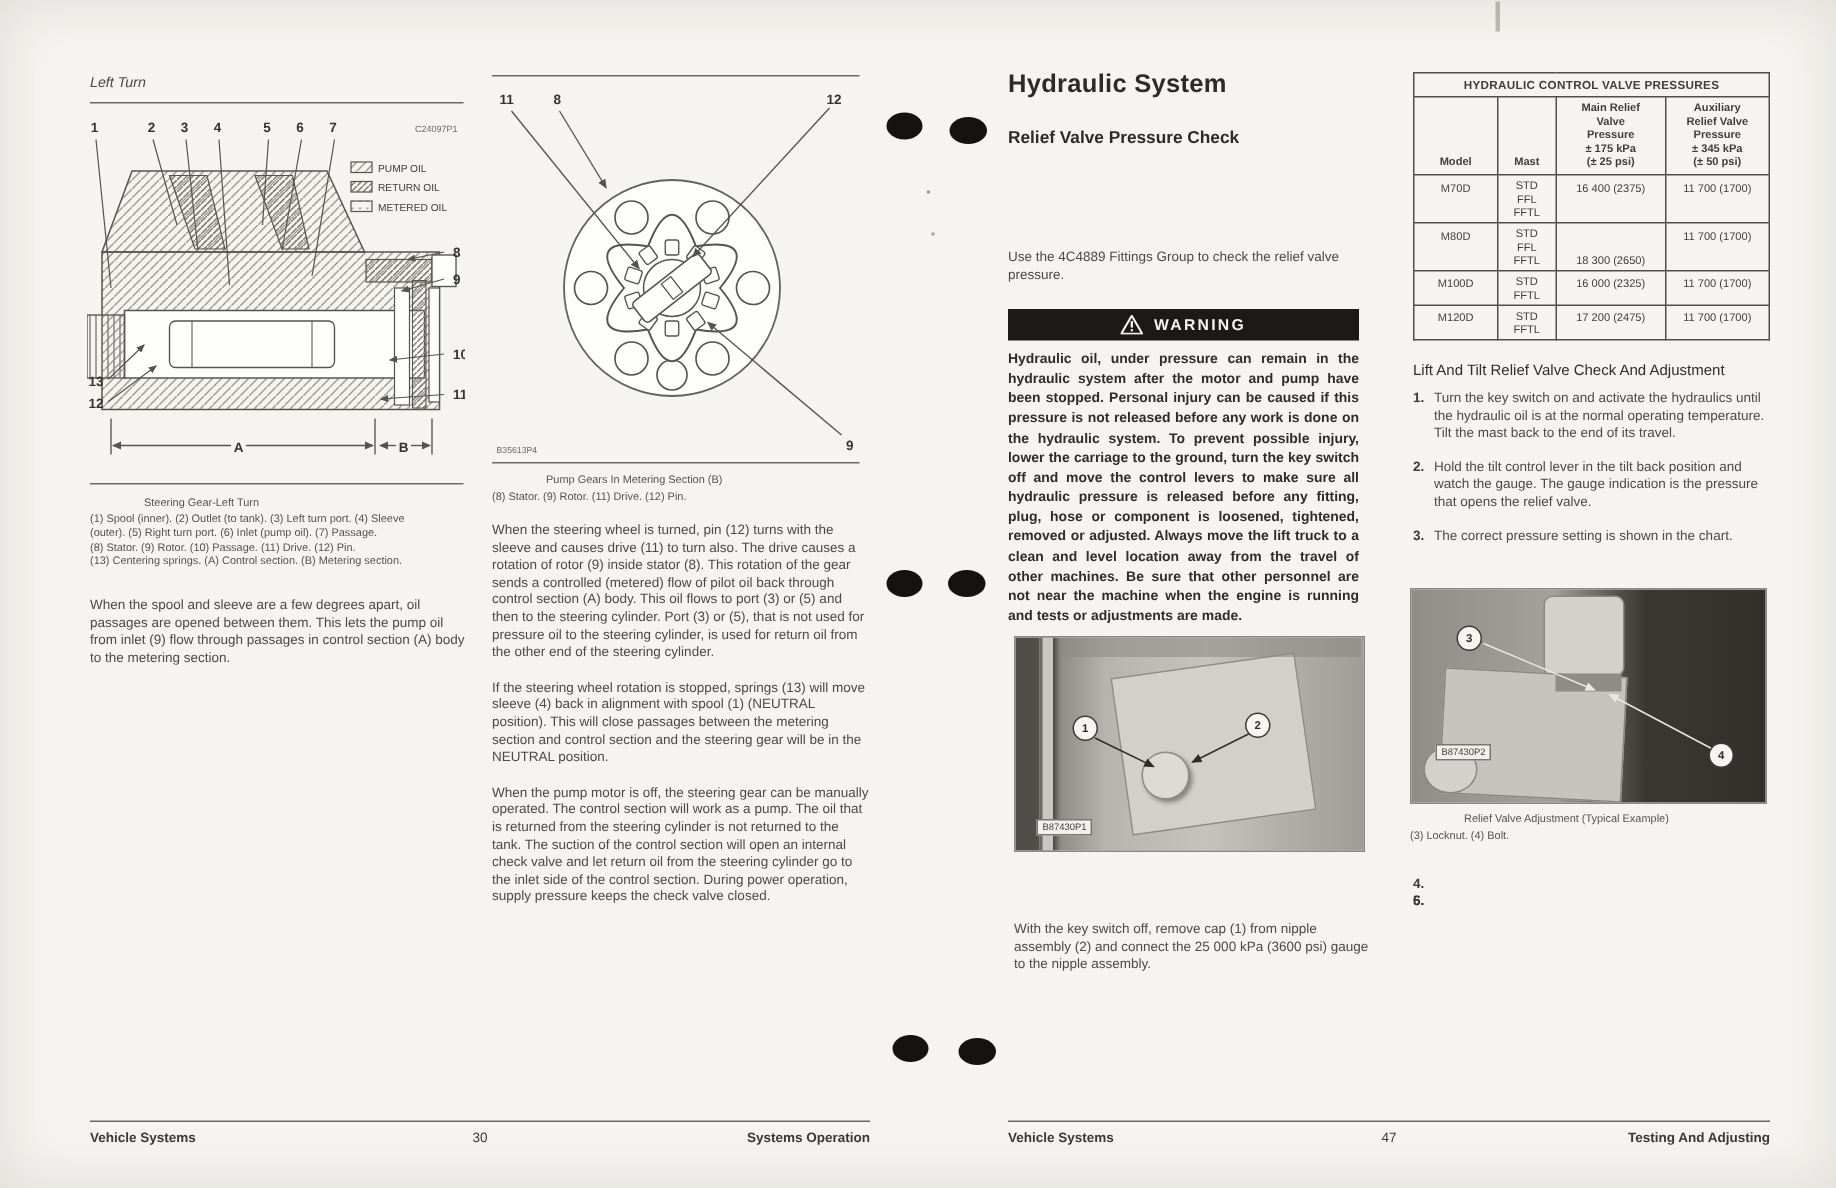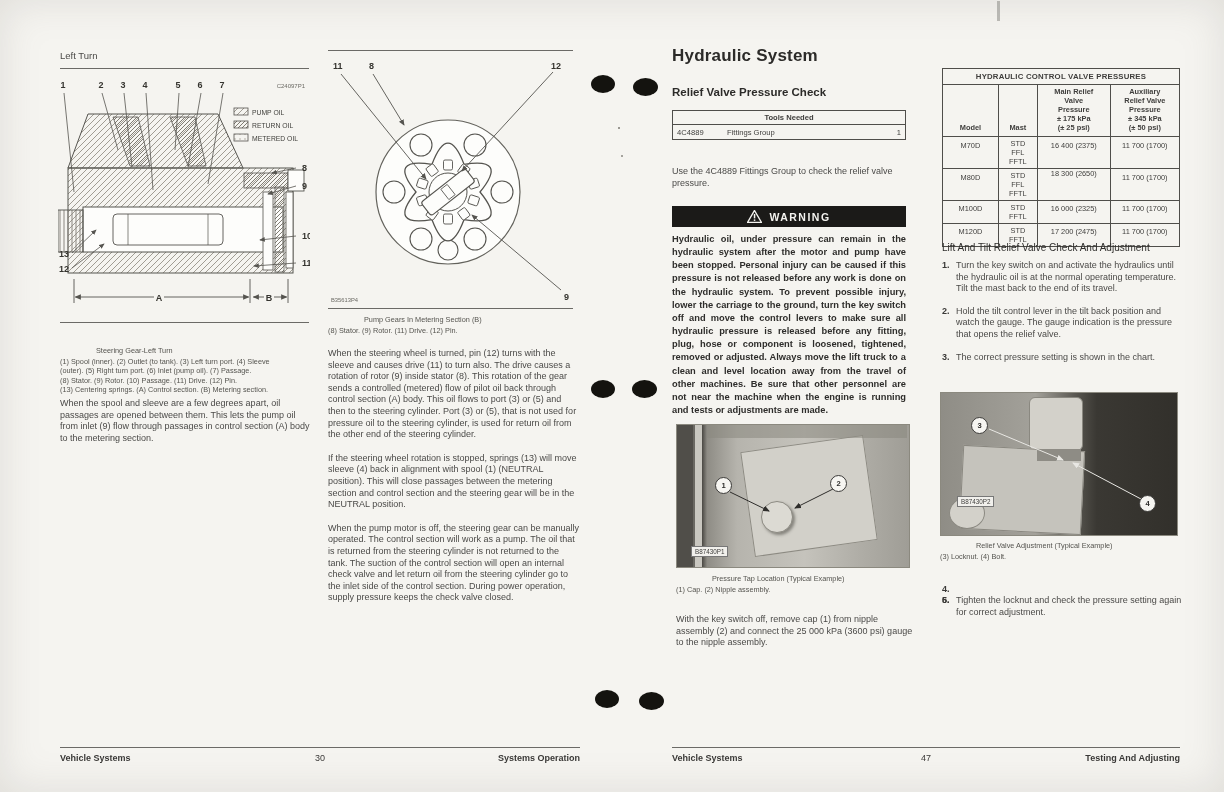--- a/index.html
+++ b/index.html
@@ -1,21 +1,21 @@
 <!DOCTYPE html>
 <html><head>
 <meta charset="utf-8">
 <style>
   html,body{margin:0;padding:0;}
   body{background:#dddcd8;font-family:"Liberation Sans","DejaVu Sans",sans-serif;}
   #canvas{position:relative;width:1224px;height:792px;background:#f5f4f0;overflow:hidden;
           box-shadow:inset 0 0 40px rgba(120,118,110,.18);color:#474645;}
   .abs{position:absolute;}
   .rule{position:absolute;height:1px;background:#6b6a66;}
-  .smallhead{font-size:9.5px;color:#4a4947;}
+  .smallhead{font-size:9.5px;color:#4a4947;font-style:italic;}
   .cap{font-size:7.3px;line-height:9.6px;color:#55544f;}
   .cap .t{margin-bottom:1px;padding-left:36px;}
   .body-txt{font-size:9px;line-height:11.6px;color:#4b4a48;text-align:left;}
   .para{margin:0 0 12px 0;}
   h1.doc{font-size:17px;font-weight:bold;color:#2c2b29;margin:0;letter-spacing:.2px;}
   h2.doc{font-size:11.5px;font-weight:bold;color:#2c2b29;margin:0;}
   h3.doc{font-size:10px;font-weight:normal;color:#2f2e2c;margin:0;}
   table{border-collapse:collapse;}
   .tools{width:234px;font-size:7.6px;color:#3f3e3c;border:1px solid #4f4e4a;}
   .tools .hd{font-weight:bold;text-align:center;border-bottom:1px solid #4f4e4a;padding:2px 0;}
@@ -136,21 +136,21 @@
         <line x1="96" y1="225" x2="17.5" y2="225" marker-end="url(#m1)"></line>
         <line x1="106" y1="225" x2="190.5" y2="225" marker-end="url(#m1)"></line>
         <line x1="206" y1="225" x2="195.5" y2="225" marker-end="url(#m1)"></line>
         <line x1="216" y1="225" x2="228.5" y2="225" marker-end="url(#m1)"></line>
       </g>
       <text x="101" y="229" text-anchor="middle" font-size="9" font-weight="bold" fill="#35342f">A</text>
       <text x="211" y="229" text-anchor="middle" font-size="9" font-weight="bold" fill="#35342f">B</text>
     </svg>
     <div class="rule" style="left:60px;top:322px;width:249px;"></div>
 
-    <div class="abs cap" style="left:60px;top:330px;width:252px;margin-top:16px;">
+    <div class="abs cap" style="left:60px;top:330px;width:252px;">
       <div class="t">Steering Gear-Left Turn</div>
       <div>(1) Spool (inner). (2) Outlet (to tank). (3) Left turn port. (4) Sleeve</div>
       <div>(outer). (5) Right turn port. (6) Inlet (pump oil). (7) Passage.</div>
       <div>(8) Stator. (9) Rotor. (10) Passage. (11) Drive. (12) Pin.</div>
       <div>(13) Centering springs. (A) Control section. (B) Metering section.</div>
     </div>
 
     <div class="abs body-txt" style="left:60px;top:398px;width:250px;">When the spool and sleeve are a few degrees apart, oil passages are opened between them. This lets the pump oil from inlet (9) flow through passages in control section (A) body to the metering section.</div>
 
     <div class="rule" style="left:328px;top:50px;width:245px;"></div>
@@ -228,32 +228,20 @@
   <div class="dot" style="left:639px;top:692px;width:25px;height:18px;"></div>
   <div class="abs" style="left:997px;top:1px;width:3px;height:20px;background:#8b8a85;opacity:.55;"></div>
   <div class="abs" style="left:618px;top:127px;width:2px;height:2px;background:#9a9892;"></div>
   <div class="abs" style="left:621px;top:155px;width:2px;height:2px;background:#a5a39d;"></div>
 
   <div class="abs" style="left:612px;top:0;width:612px;height:792px;">
 
     <h1 class="doc abs" style="left:60px;top:46px;">Hydraulic System</h1>
     <h2 class="doc abs" style="left:60px;top:86px;">Relief Valve Pressure Check</h2>
 
-    <table class="tools abs" style="left:60px;top:110px;">
-      <tbody>
-          <tr>
-            <td class="hd" colspan="3">Tools Needed</td>
-          </tr>
-      <tr>
-        <td style="width:42px;">4C4889</td>
-        <td>Fittings Group</td>
-        <td style="width:16px;text-align:right;">1</td>
-      </tr>
-    </tbody>
-      </table>
 
     <div class="abs body-txt" style="left:60px;top:166px;width:236px;">Use the 4C4889 Fittings Group to check the relief valve pressure.</div>
 
     <div class="warn abs" style="left:60px;top:206px;">
       <div class="bar">
         <svg width="15" height="13" viewBox="0 0 15 13">
           <path d="M7.5,0.5 L14.5,12.5 L0.5,12.5 Z" fill="none" stroke="#f4f3ef" stroke-width="1.4"></path>
           <rect x="6.8" y="4" width="1.5" height="4.4" fill="#f4f3ef"></rect>
           <rect x="6.8" y="9.4" width="1.5" height="1.5" fill="#f4f3ef"></rect>
         </svg>
@@ -274,28 +262,24 @@
             </marker>
           </defs>
         <line x1="53" y1="67" x2="92" y2="86" stroke="#2e2d2b" stroke-width="1" marker-end="url(#mp1)"></line>
         <line x1="156" y1="64" x2="118" y2="83" stroke="#2e2d2b" stroke-width="1" marker-end="url(#mp1)"></line>
       </svg>
       <div class="callout" style="left:38px;top:52px;">1</div>
       <div class="callout" style="left:153px;top:50px;">2</div>
       <div class="idtag" style="left:14px;bottom:10px;">B87430P1</div>
     </div>
 
-    <div class="abs cap" style="left:64px;top:574px;width:236px;">
-      <div class="t">Pressure Tap Location (Typical Example)</div>
-      <div>(1) Cap. (2) Nipple assembly.</div>
-    </div>
 
     <div class="abs body-txt" style="left:64px;top:614px;width:240px;">With the key switch off, remove cap (1) from nipple assembly (2) and connect the 25 000 kPa (3600 psi) gauge to the nipple assembly.</div>
 
-    <table class="ptable abs" style="left:330px;top:48px;margin-top:20px;">
+    <table class="ptable abs" style="left:330px;top:48px;">
       <tbody>
           <tr>
             <td class="title" colspan="4">HYDRAULIC CONTROL VALVE PRESSURES</td>
           </tr>
       <tr>
         <th class="colh" style="width:56px;">Model</th>
         <th class="colh" style="width:38px;">Mast</th>
         <th class="colh pre" style="width:74px;">Main Relief
 Valve
 Pressure
@@ -313,21 +297,21 @@
 FFL
 FFTL</td>
         <td style="vertical-align:top;padding-top:4px;">16 400 (2375)</td>
         <td style="vertical-align:top;padding-top:4px;">11 700 (1700)</td>
       </tr>
       <tr>
         <td style="vertical-align:top;padding-top:4px;">M80D</td>
         <td class="pre">STD
 FFL
 FFTL</td>
-        <td style="vertical-align:top;padding-top:0;">18 300 (2650)</td>
+        <td style="vertical-align:top;padding-top:20px;">18 300 (2650)</td>
         <td style="vertical-align:top;padding-top:4px;">11 700 (1700)</td>
       </tr>
       <tr>
         <td style="vertical-align:top;padding-top:3px;text-align:center;">M100D</td>
         <td class="pre">STD
 FFTL</td>
         <td style="vertical-align:top;padding-top:3px;">16 000 (2325)</td>
         <td style="vertical-align:top;padding-top:3px;">11 700 (1700)</td>
       </tr>
       <tr>
@@ -368,21 +352,21 @@
     </div>
 
     <div class="abs cap" style="left:328px;top:541px;width:240px;">
       <div class="t">Relief Valve Adjustment (Typical Example)</div>
       <div>(3) Locknut. (4) Bolt.</div>
     </div>
 
     <div class="abs" style="left:330px;top:584px;width:242px;">
       <div class="step"><span class="num">4.</span></div>
       <div class="step"><span class="num">5.</span></div>
-      <div class="step"><span class="num">6.</span><span>Tighten the locknut and check the pressure setting again for correct adjustment.</span></div>
+      <div class="step"><span class="num">6.</span></div>
     </div>
 
     <div class="rule" style="left:60px;top:747px;width:508px;"></div>
     <div class="abs footer-txt b" style="left:60px;top:753px;">Vehicle Systems</div>
     <div class="abs footer-txt" style="left:294px;top:753px;width:40px;text-align:center;">47</div>
     <div class="abs footer-txt b" style="left:388px;top:753px;width:180px;text-align:right;">Testing And Adjusting</div>
   </div>
 
 </div>
 

